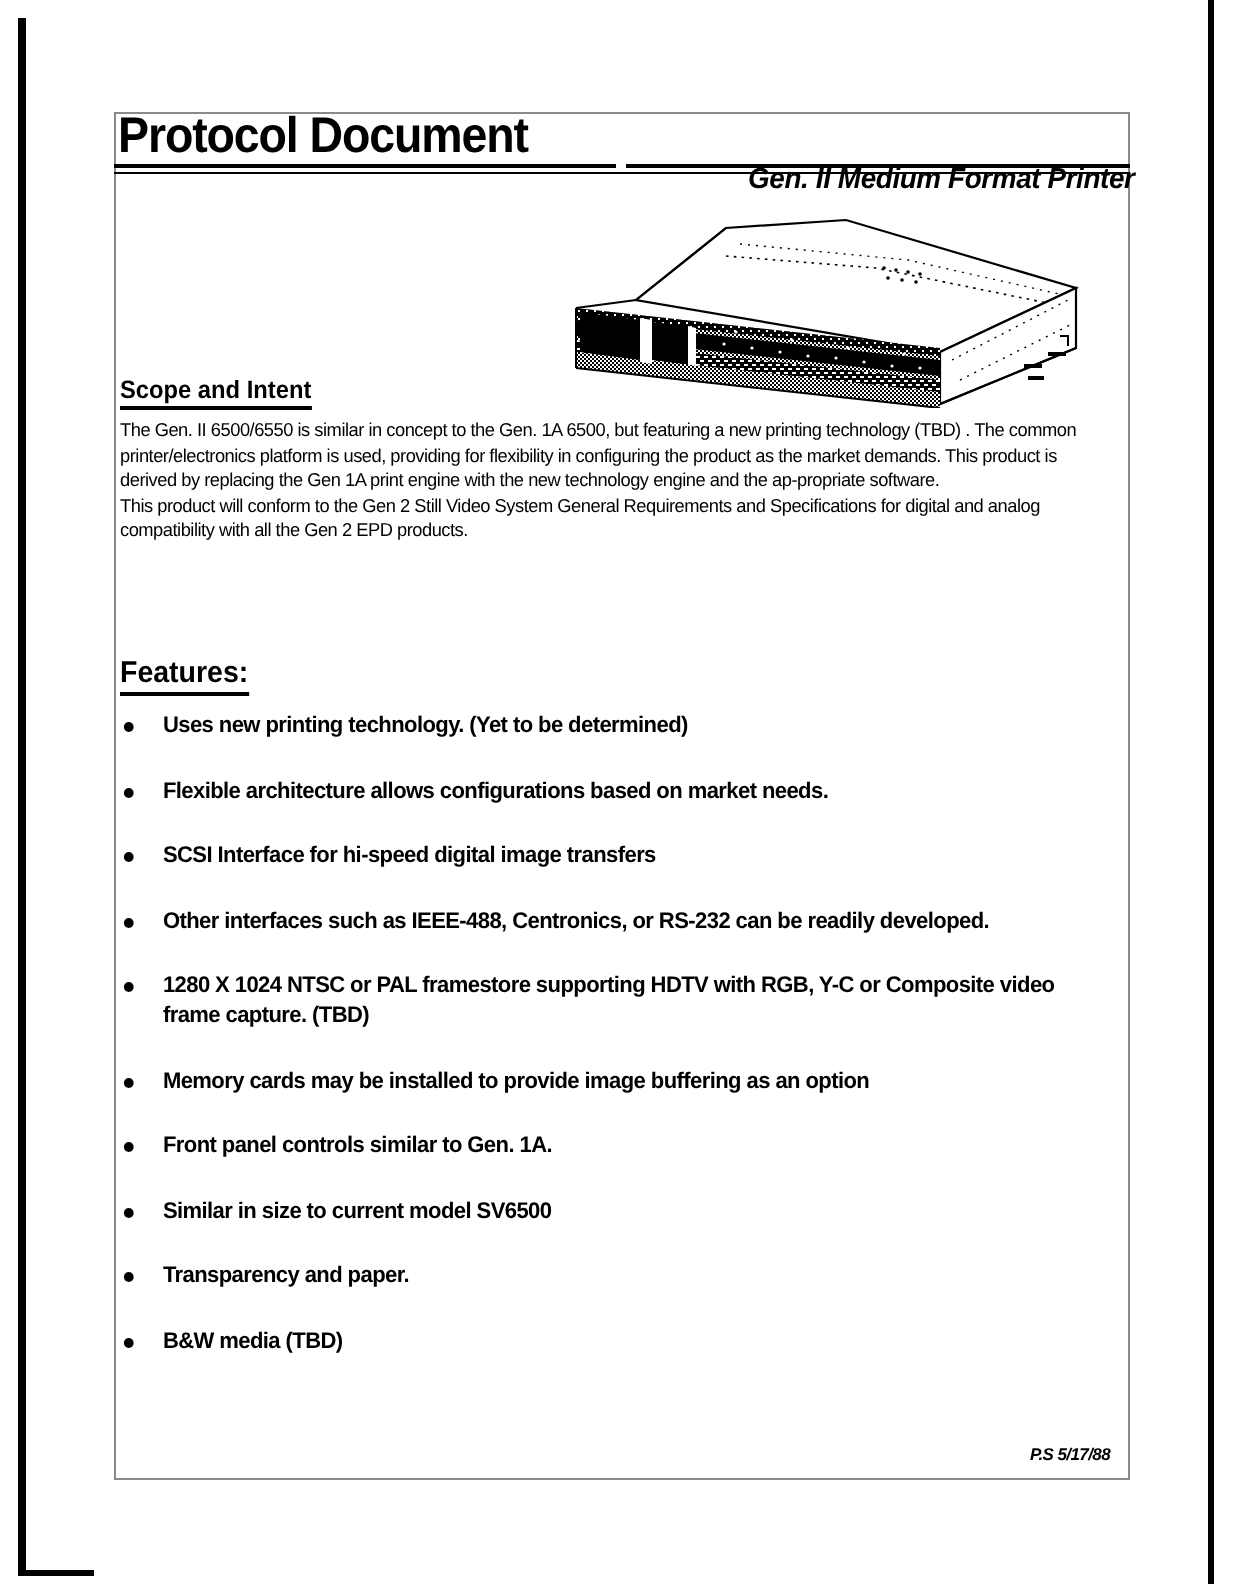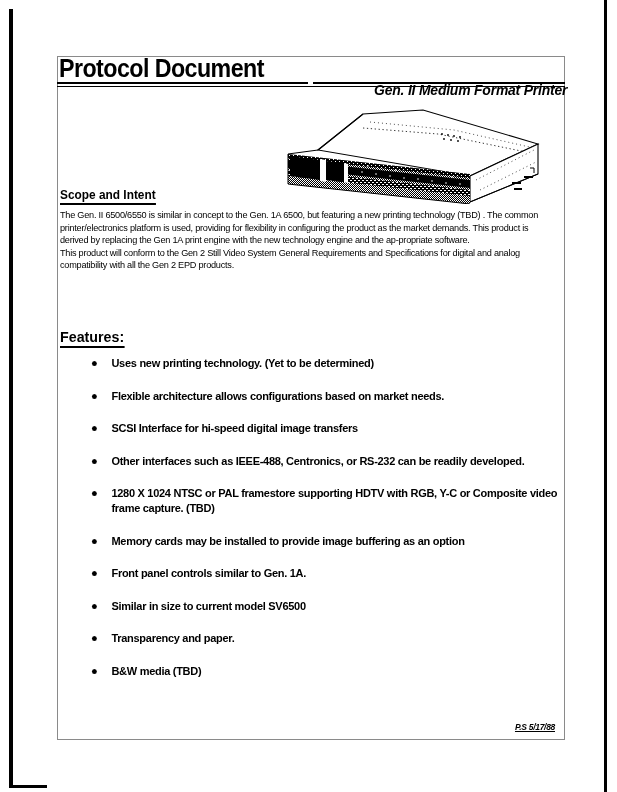--- a/index.html
+++ b/index.html
@@ -161,21 +161,21 @@
     transform: scaleX(0.985);
     transform-origin: left top;
   }
   .scope-body p {
     margin: 0;
   }
 
   
   .features-list {
     position: absolute;
-    left: 90px;
+    left: 60px;
     top: 356px;
     width: 496px;
     margin: 0;
     padding: 0;
     list-style: none;
   }
   .features-list li {
     position: relative;
     padding-left: 22px;
     margin-bottom: 17.5px;
@@ -201,21 +201,20 @@
   .footer-stamp {
     position: absolute;
     right: 62px;
     top: 722px;
     font-size: 8.5px;
     font-weight: bold;
     font-style: italic;
     letter-spacing: -0.3px;
     color: #000;
     white-space: nowrap;
-    text-decoration: underline;
   }
 </style>
 </head>
 <body>
 
 <div class="scan-edge-left"></div>
 <div class="scan-edge-right"></div>
 <div class="scan-edge-bottom"></div>
 
 <div class="page-frame"></div>

